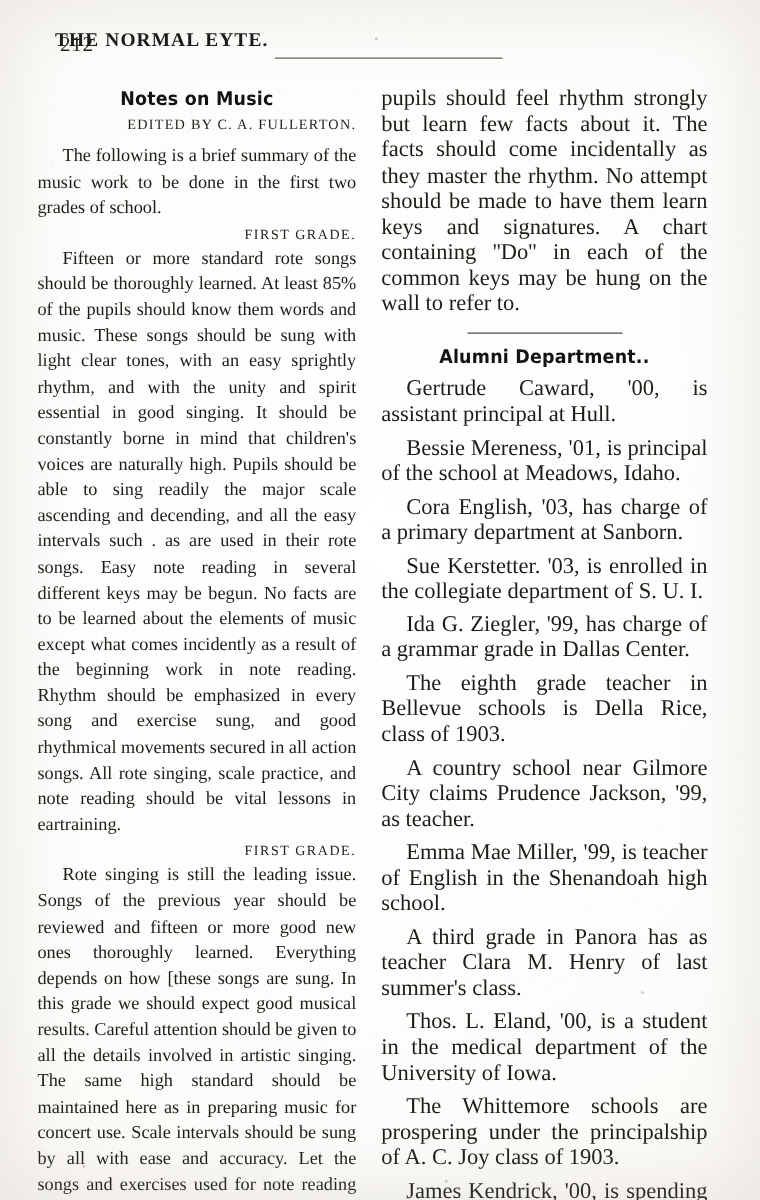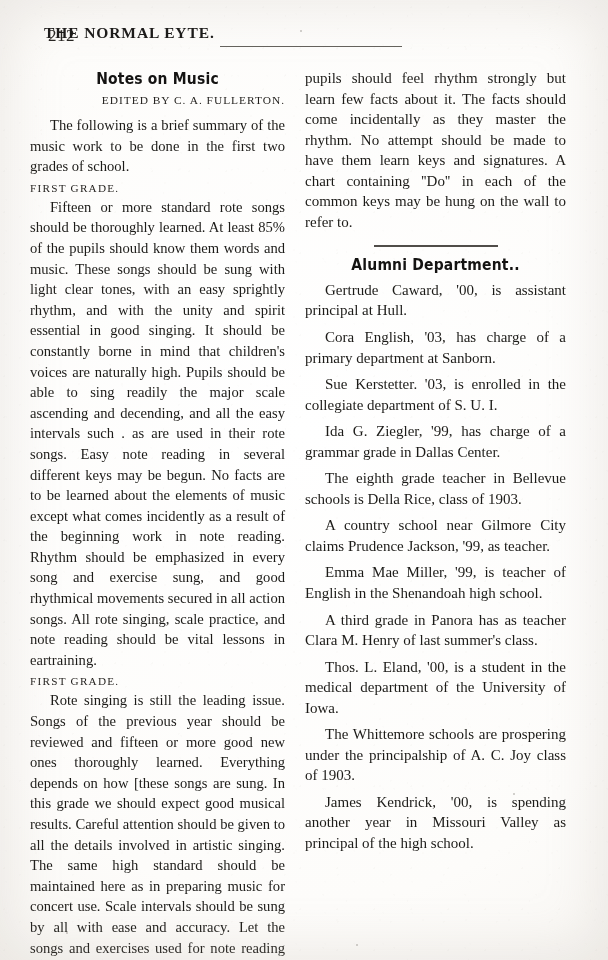--- a/index.html
+++ b/index.html
@@ -108,21 +108,21 @@
     transform: scaleX(.93);
   }
   .byline {
     text-align: right;
     font-size: 11.4px;
     letter-spacing: 1.0px;
     margin: 0 0 9px 0;
     color: #201e1b;
   }
   .subhead {
-    text-align: left;
+    text-align: right;
     font-size: 11.2px;
     letter-spacing: 1.25px;
     margin: 5px 0 3px 0;
     color: #201e1b;
   }
   .sect-rule {
     width: 124px;
     height: 1.5px;
     background: #3d3a35;
     margin: 13px auto 9px auto;
@@ -137,21 +137,21 @@
     font-size: 14.6px;
     line-height: 20.6px;
     text-indent: 20px;
     color: #1c1b18;
     hyphens: none;
   }
   p.body.cont { text-indent: 0; }
   p.body + p.body { margin-top: 0px; }
   .gap { margin-top: 6px !important; }
 
-  .col-right p.body { font-size: 15px; line-height: 20.55px; }
+  .col-right p.body { font-size: 18px; line-height: 20.55px; }
 
   
   .speck {
     position: absolute;
     background: rgba(90,84,74,.35);
     border-radius: 50%;
     pointer-events: none;
   }
 </style>
 </head>
@@ -185,20 +185,21 @@
   <div class="col col-right">
 
     <p class="body cont">pupils should feel rhythm strongly but learn few facts about it. The facts should come incidentally as they master the rhythm. No attempt should be made to have them learn keys and signa­tures. A chart containing ''Do'' in each of the common keys may be hung on the wall to refer to.</p>
 
     <div class="sect-rule"></div>
 
     <div class="dept-head">Alumni Department..</div>
 
     <div>
       <p class="body">Gertrude Caward, '00, is assistant prin­cipal at Hull.</p>
+      <p class="body gap">Bessie Mereness, '01, is principal of the school at Meadows, Idaho.</p>
       <p class="body gap">Cora English, '03, has charge of a primary department at Sanborn.</p>
       <p class="body gap">Sue Kerstetter. '03, is enrolled in the collegiate department of S. U. I.</p>
       <p class="body gap">Ida G. Ziegler, '99, has charge of a grammar grade in Dallas Center.</p>
       <p class="body gap">The eighth grade teacher in Bellevue schools is Della Rice, class of 1903.</p>
       <p class="body gap">A country school near Gilmore City claims Prudence Jackson, '99, as teacher.</p>
       <p class="body gap">Emma Mae Miller, '99, is teacher of English in the Shenandoah high school.</p>
       <p class="body gap">A third grade in Panora has as teacher Clara M. Henry of last summer's class.</p>
       <p class="body gap">Thos. L. Eland, '00, is a student in the medical department of the University of Iowa.</p>
       <p class="body gap">The Whittemore schools are prosper­ing under the principalship of A. C. Joy class of 1903.</p>
       <p class="body gap">James Kendrick, '00, is spending an­other year in Missouri Valley as principal of the high school.</p>

